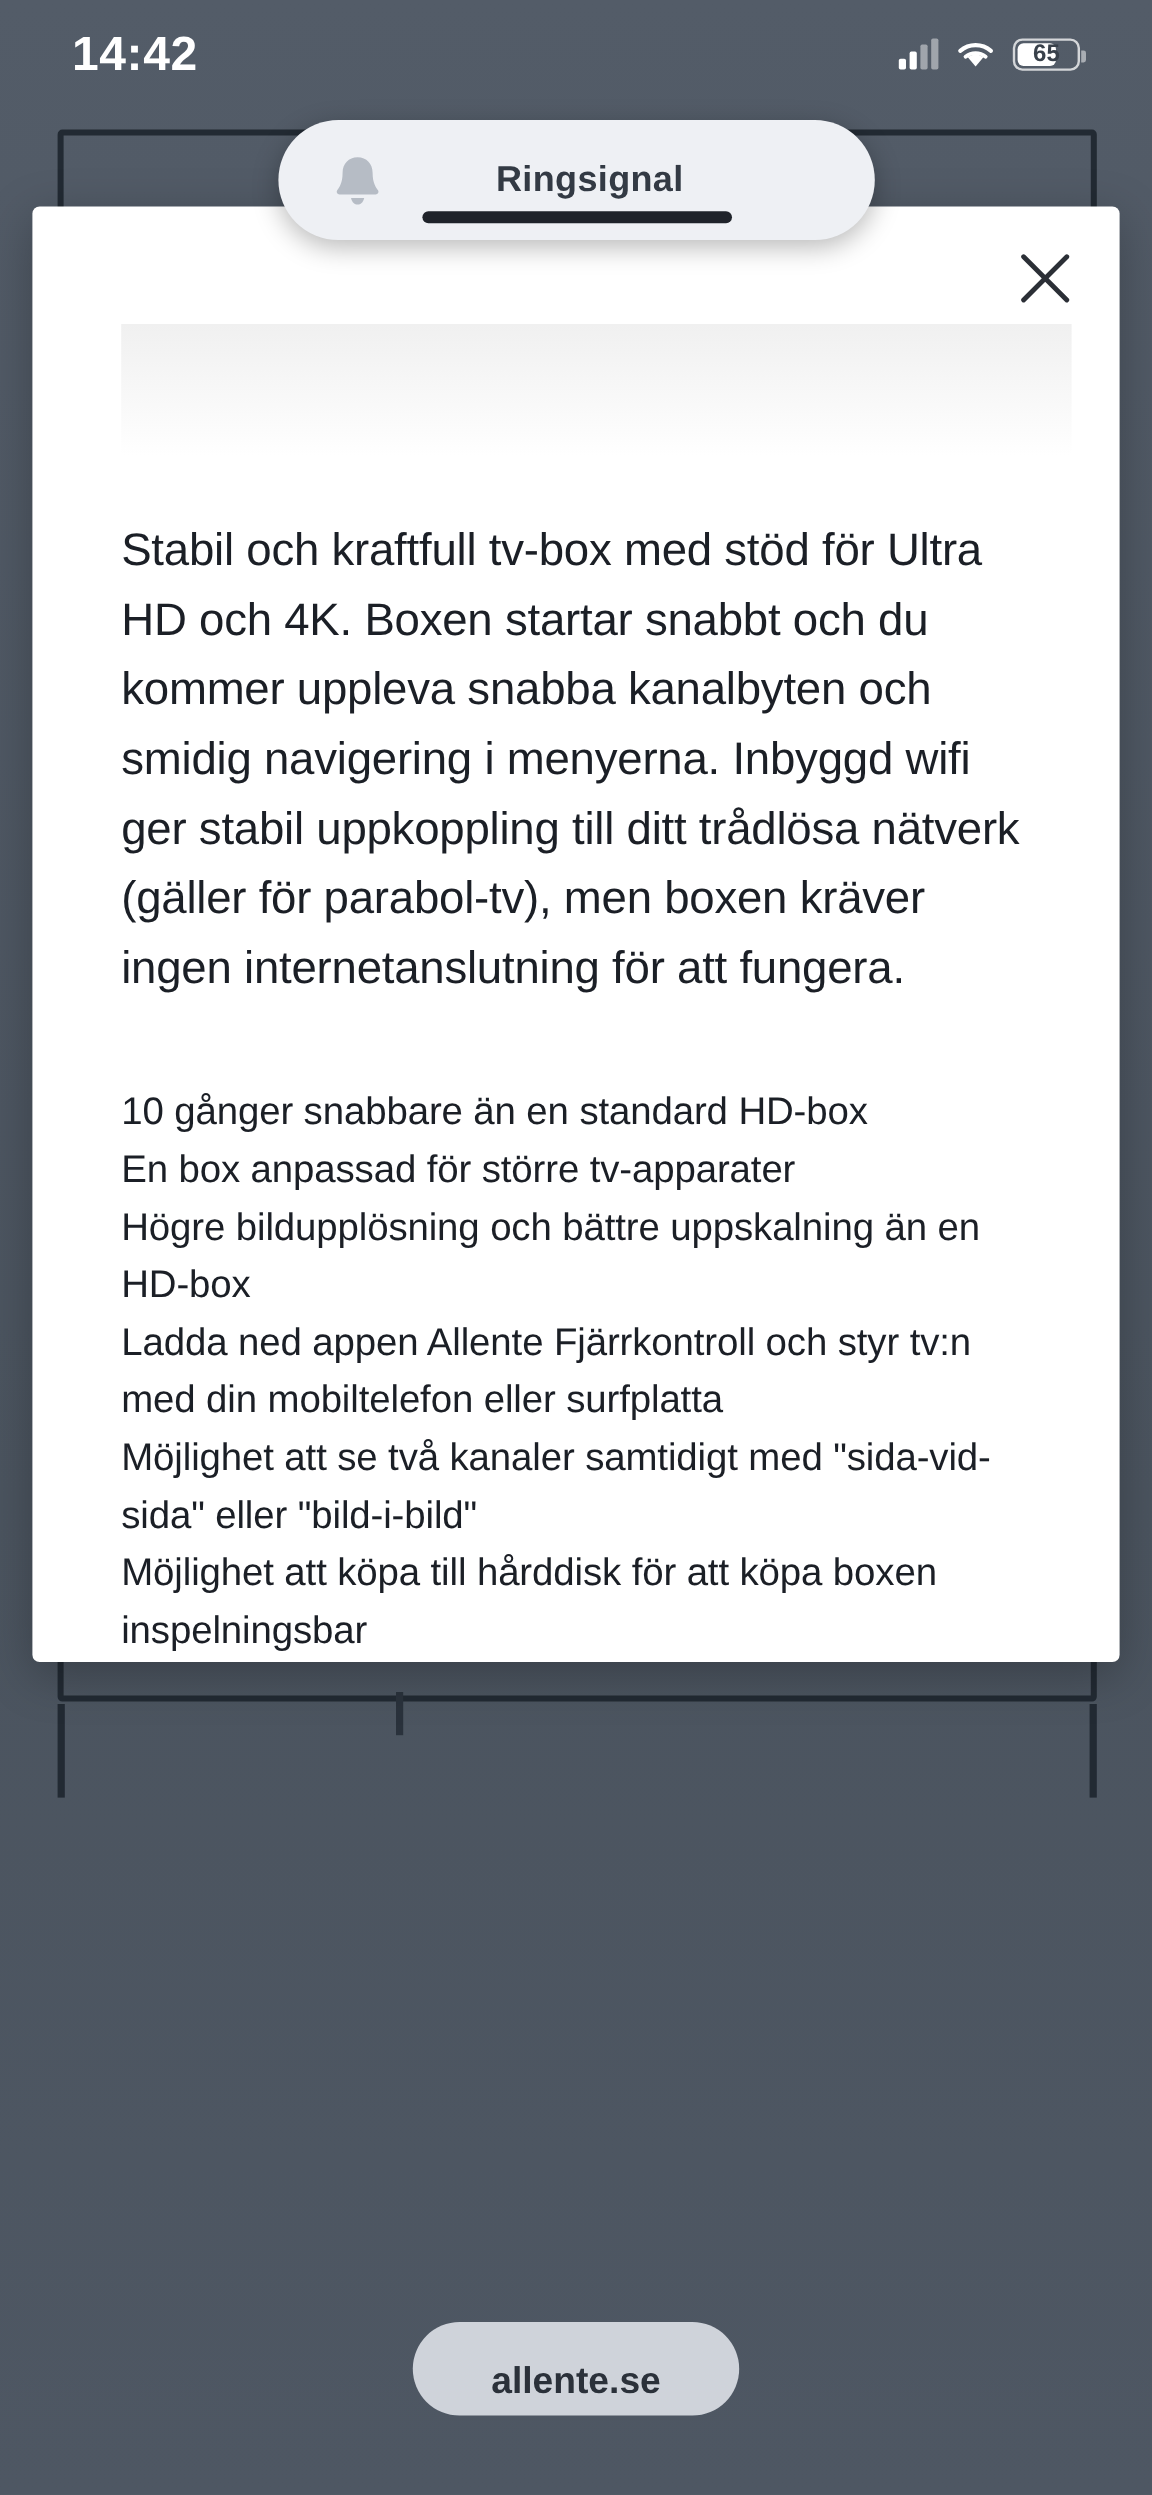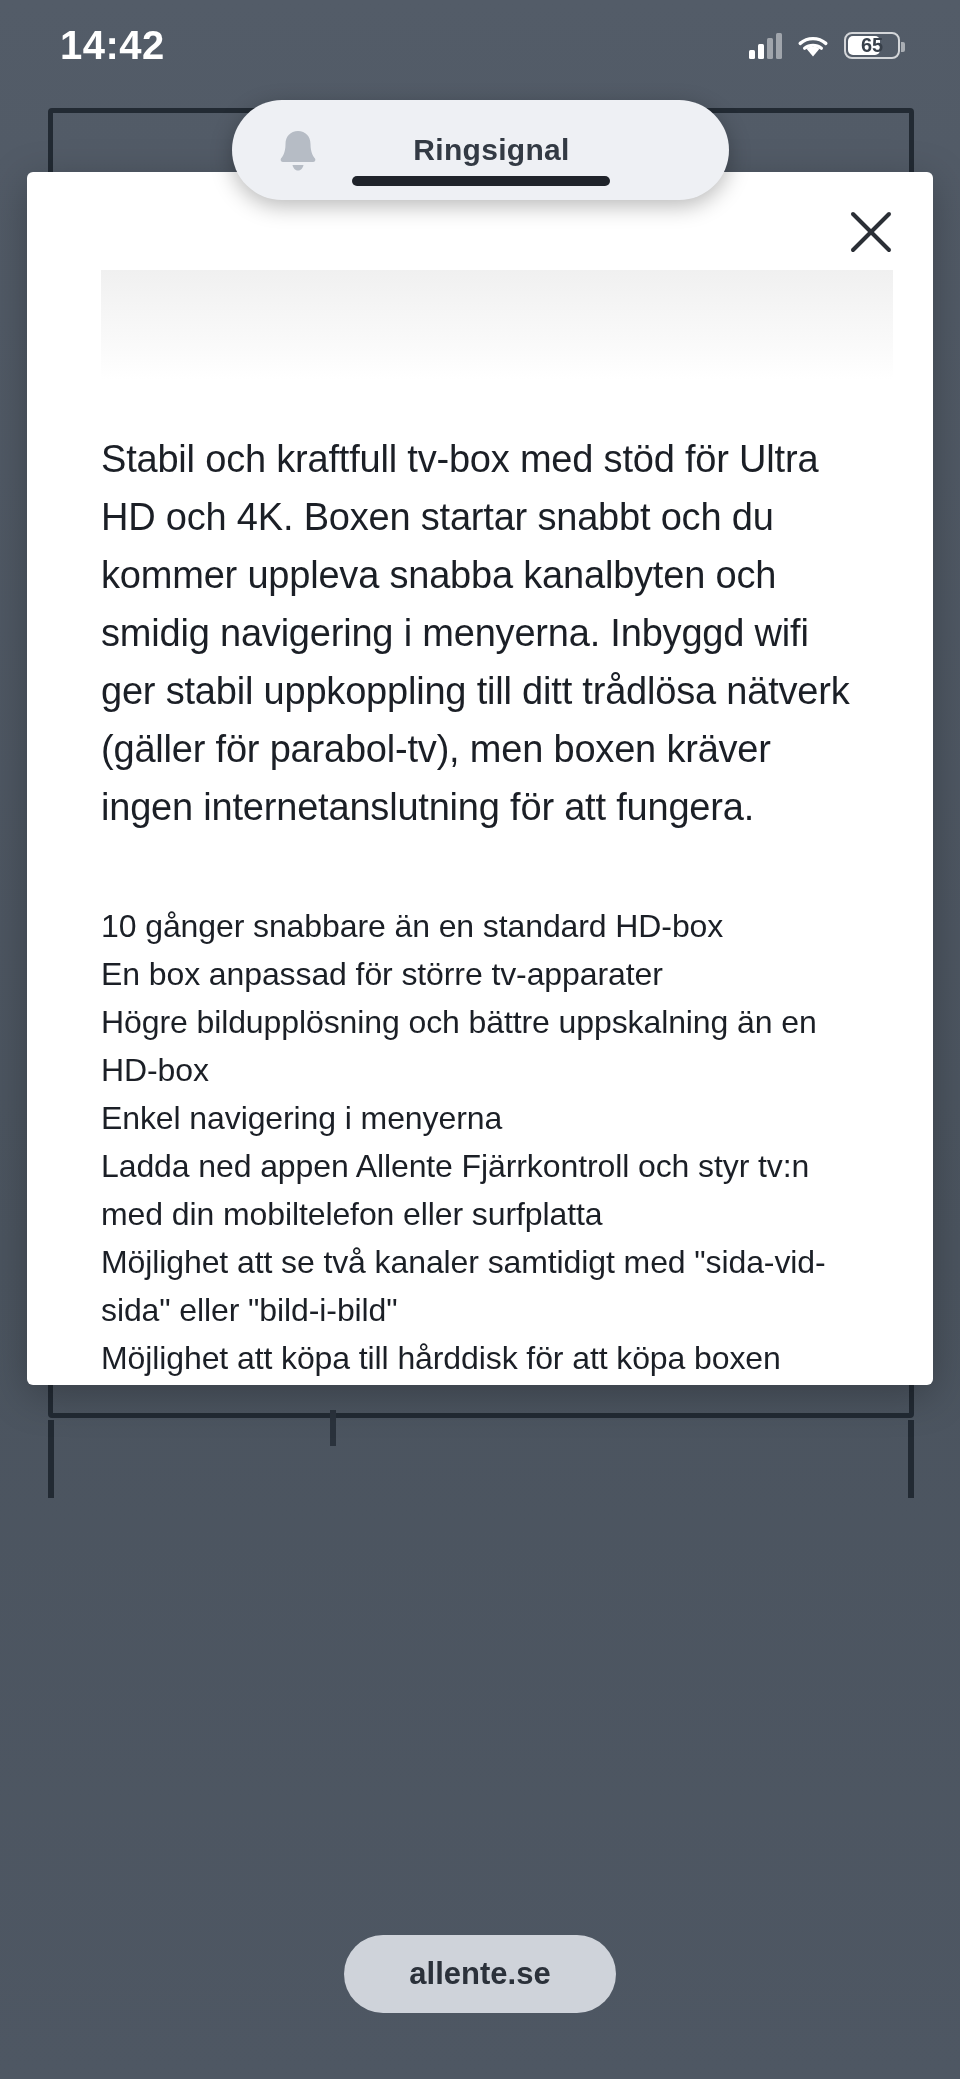--- a/index.html
+++ b/index.html
@@ -29,21 +29,21 @@
     padding: 0 60px;
     color: #ffffff;
   }
   .status-time {
     font-size: 40px;
     font-weight: bold;
     letter-spacing: 0.5px;
   }
   .status-right {
     display: flex;
-    align-items: flex-end;
+    align-items: center;
     gap: 14px;
   }
   
   .sig {
     display: flex;
     align-items: flex-end;
     gap: 3px;
     height: 26px;
   }
   .sig i {
@@ -246,21 +246,21 @@
     position: absolute;
     left: 50%;
     transform: translateX(-50%);
     bottom: 66px;
     min-width: 272px;
     height: 78px;
     padding: 11px 44px;
     background: #cfd3da;
     border-radius: 39px;
     display: flex;
-    align-items: center;
+    align-items: flex-end;
     justify-content: center;
     color: #2b313a;
     font-size: 31px;
     font-weight: bold;
     z-index: 25;
   }
 </style>
 </head>
 <body>
 
@@ -316,21 +316,20 @@
     </div>
 
     <div class="modal-hero"></div>
 
     <div class="modal-body">
       <p class="desc">Stabil och kraftfull tv-box med stöd för Ultra HD och 4K. Boxen startar snabbt och du kommer uppleva snabba kanalbyten och smidig navigering i menyerna. Inbyggd wifi ger stabil uppkoppling till ditt trådlösa nätverk (gäller för parabol-tv), men boxen kräver ingen internetanslutning för att fungera.</p>
       <ul class="feature-list">
         <li>10 gånger snabbare än en standard HD-box</li>
         <li>En box anpassad för större tv-apparater</li>
         <li>Högre bildupplösning och bättre uppskalning än en HD-box</li>
-        <li>Enkel navigering i menyerna</li>
         <li>Ladda ned appen Allente Fjärrkontroll och styr tv:n med din mobiltelefon eller surfplatta</li>
         <li>Möjlighet att se två kanaler samtidigt med "sida-vid-sida" eller "bild-i-bild"</li>
         <li>Möjlighet att köpa till hårddisk för att köpa boxen inspelningsbar</li>
       </ul>
     </div>
   </div>
 
   <div class="url-pill">
     <span>allente.se</span>
   </div>

